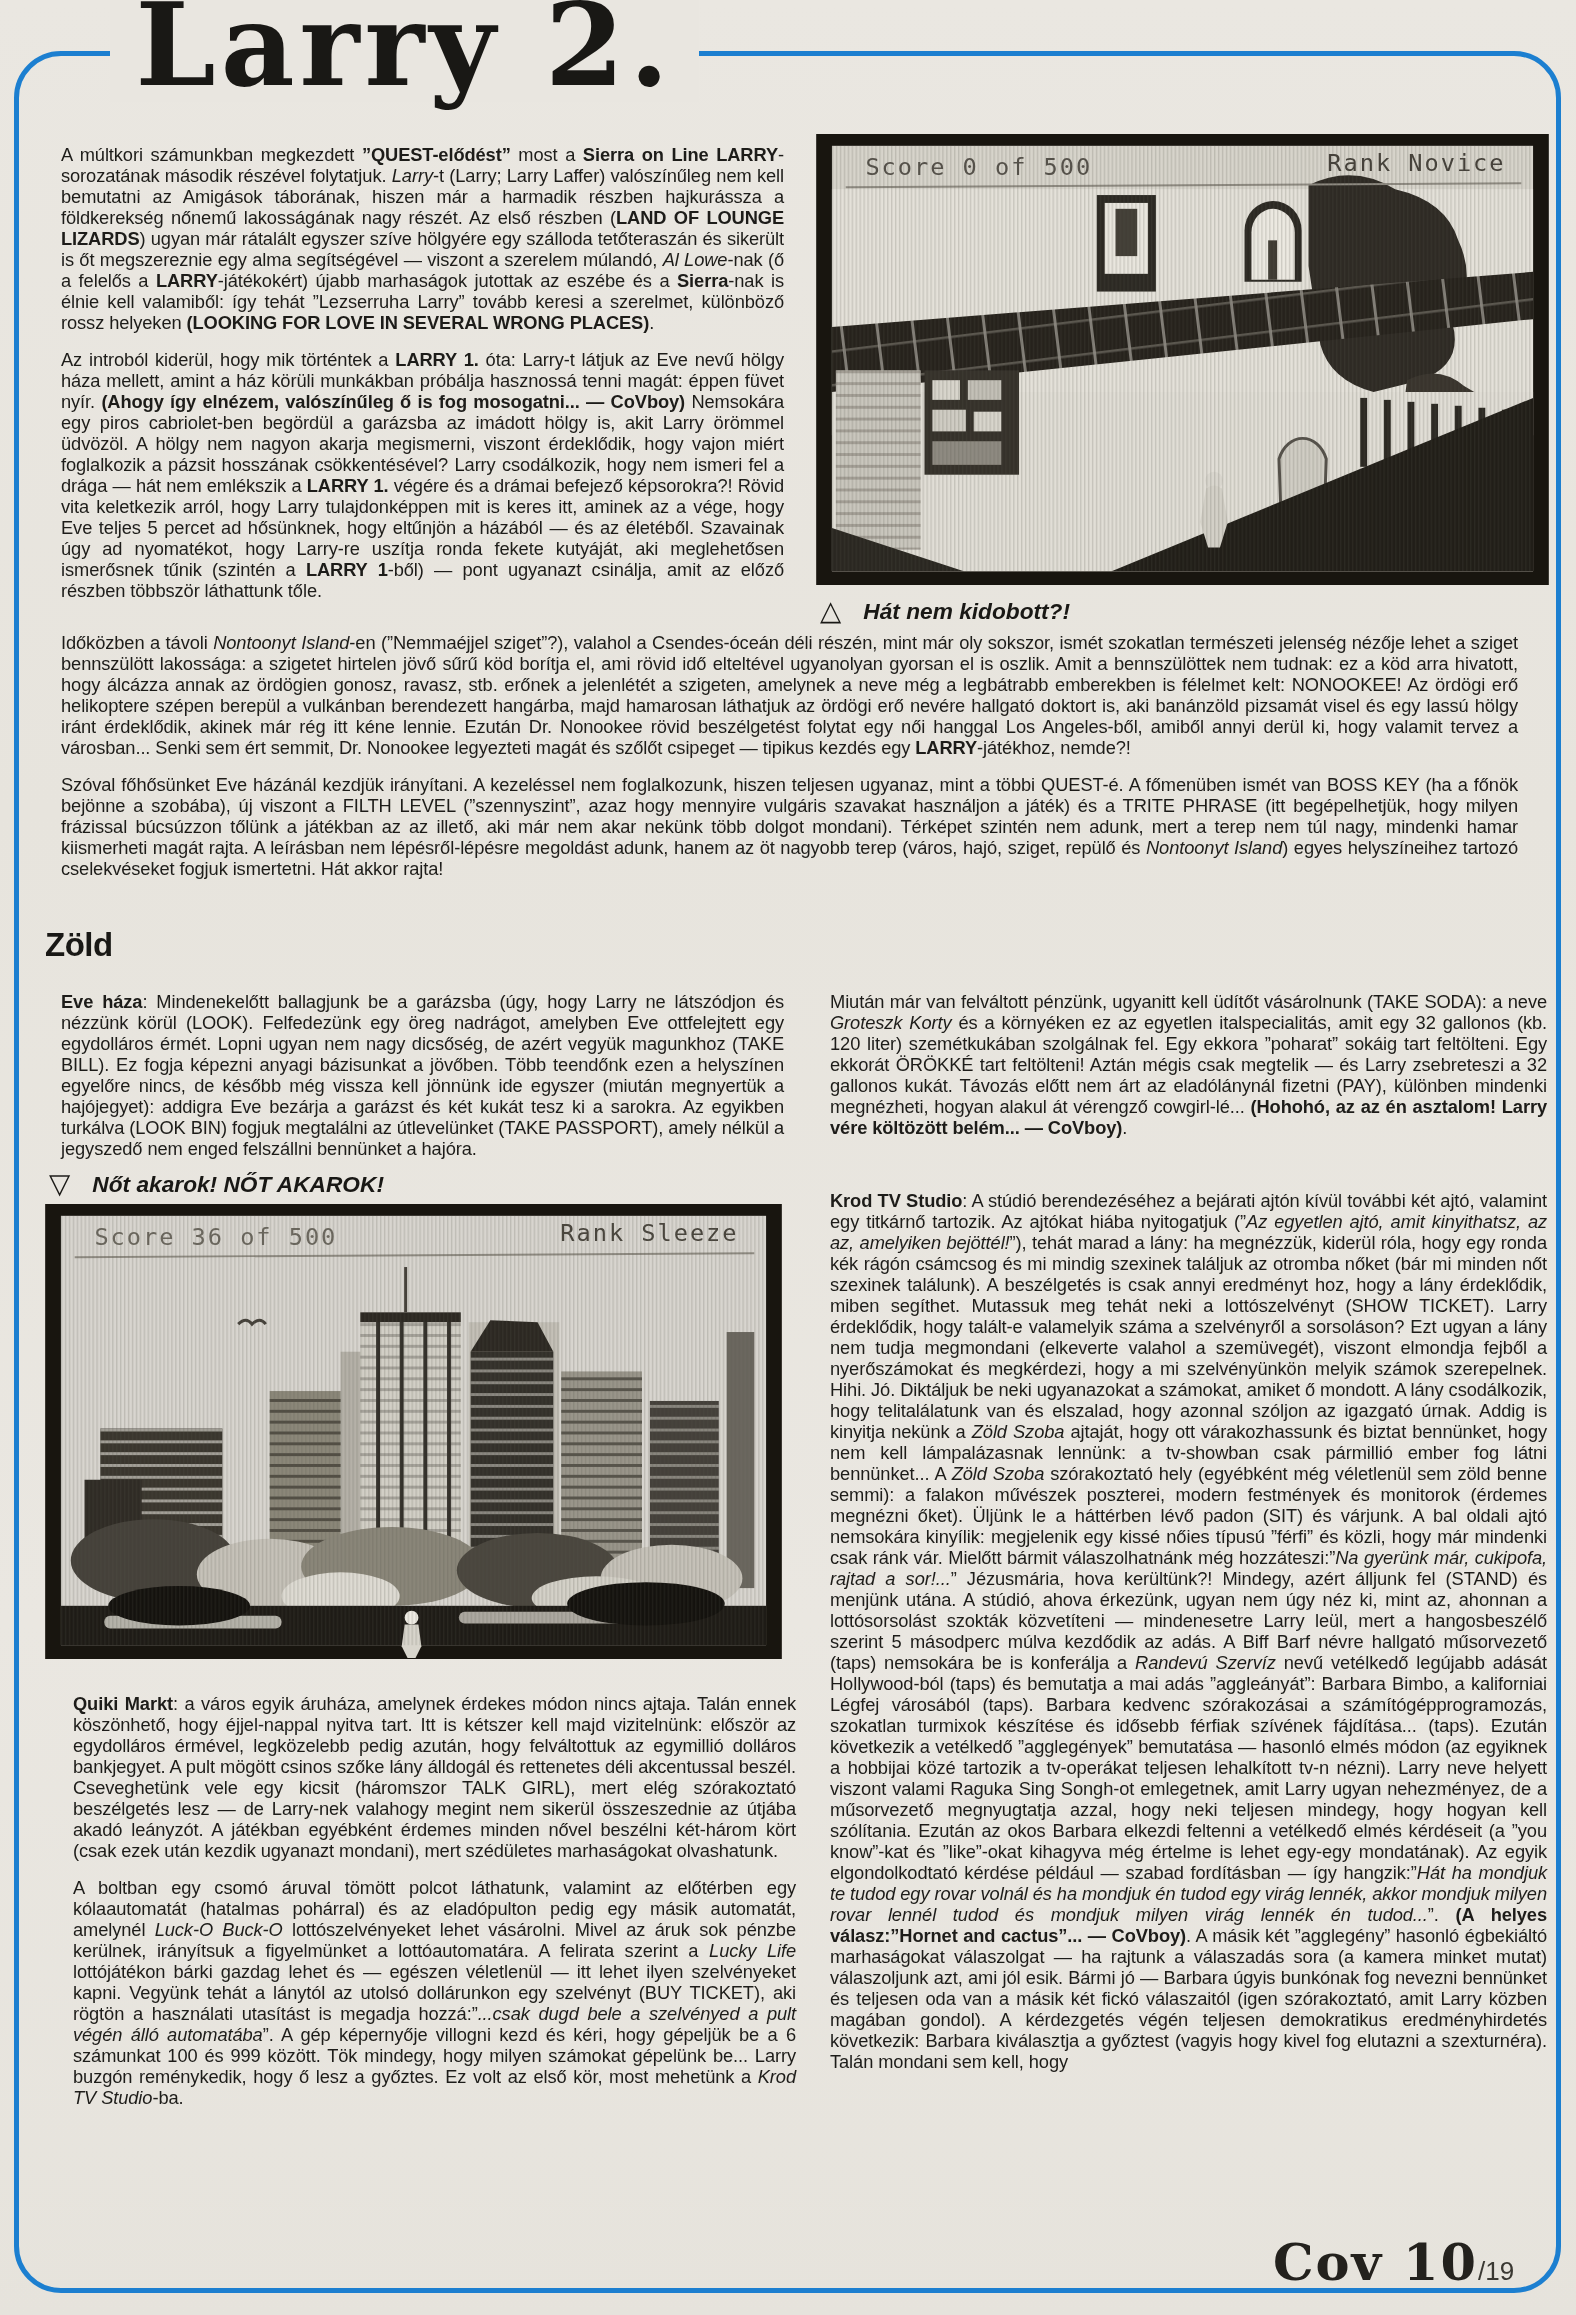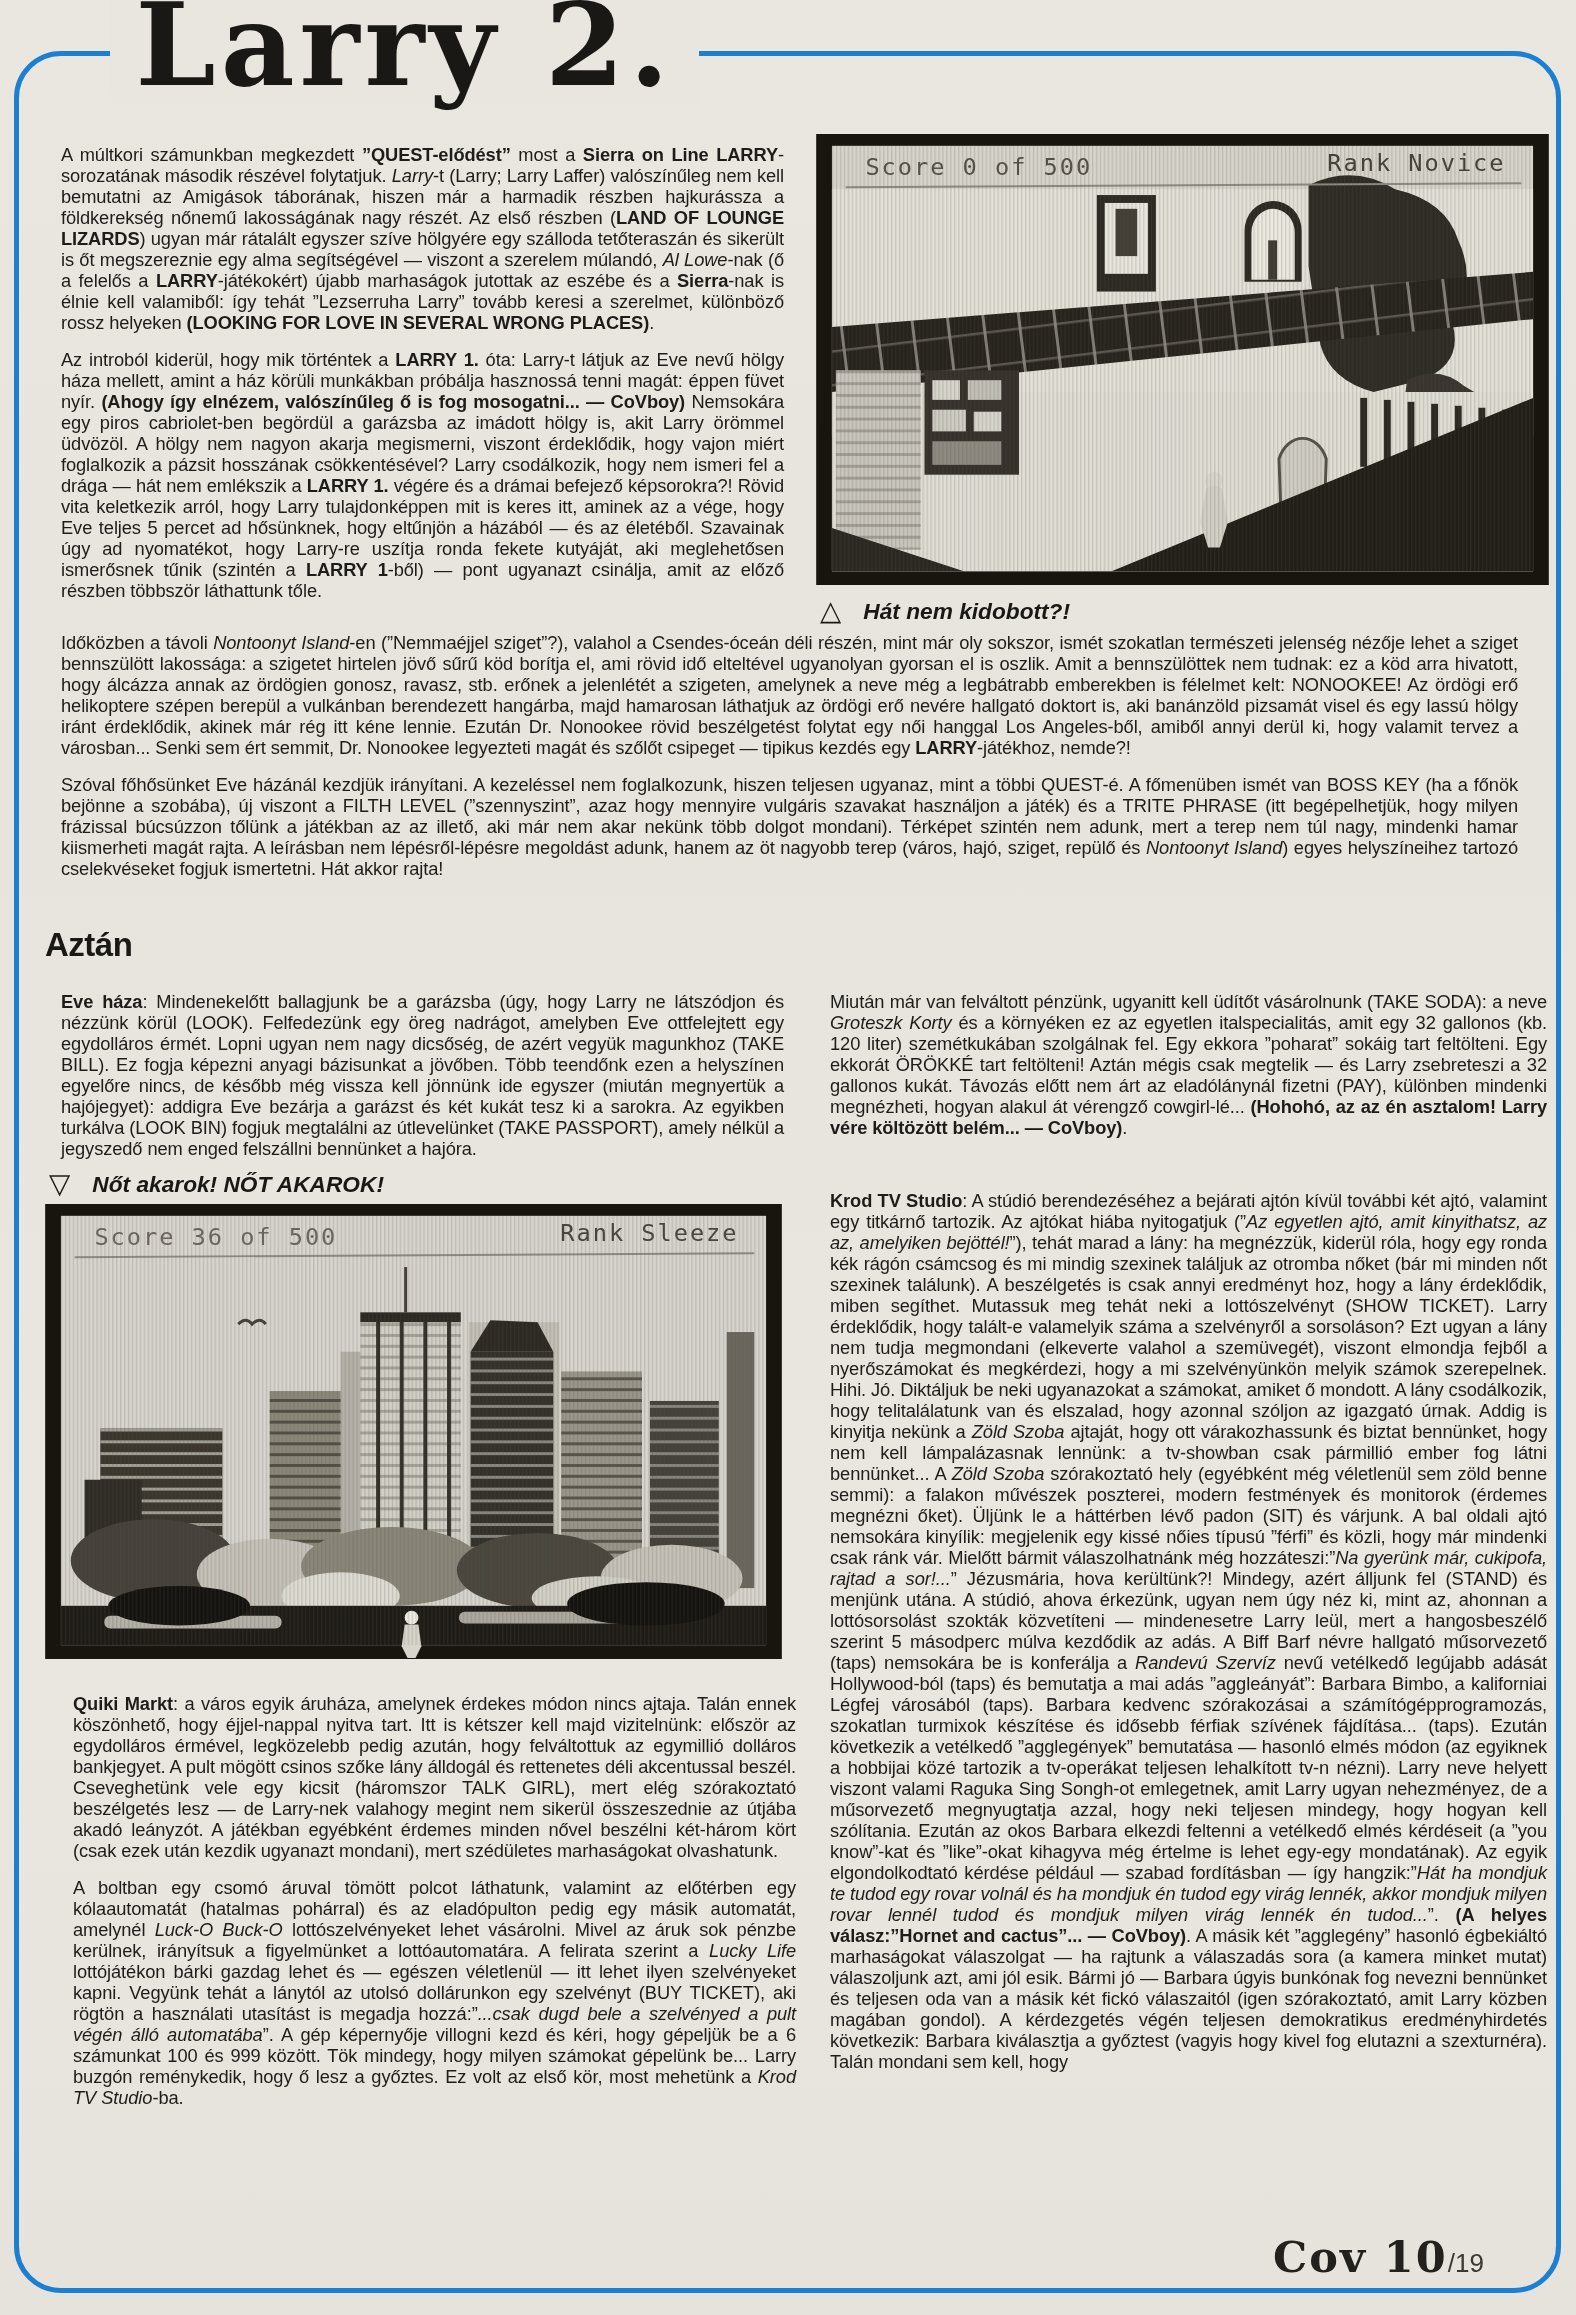--- a/index.html
+++ b/index.html
@@ -24,21 +24,21 @@
   .b{font-weight:700}
   .i{font-style:italic}
   .gap{height:19.7px}
   .heading{font-size:33px;font-weight:bold;letter-spacing:-0.5px;color:#191815}
   .caption{font-size:22.7px;font-weight:bold;font-style:italic;color:#191815;white-space:nowrap}
   .caption .tri{font-style:normal;font-weight:400;font-size:27.6px;margin-right:15.8px;position:relative;top:1px}
   .shot{margin:0;padding:0;display:block}
   .shot svg{display:block}
   .statusfont{font-family:"DejaVu Sans Mono","Liberation Mono",monospace;letter-spacing:2px}
   .footer{position:absolute;left:1273px;top:2232px;z-index:2;white-space:nowrap}
-  .footer .cov{font-family:"DejaVu Serif","Liberation Serif",serif;font-weight:bold;font-size:43px;color:#23211d;letter-spacing:2px}
+  .footer .cov{font-family:"DejaVu Serif","Liberation Serif",serif;font-weight:bold;font-size:51px;color:#23211d;letter-spacing:2px}
   .footer .pg{font-family:"Liberation Sans",sans-serif;font-size:26px;color:#3a3832}
 </style>
 </head>
 <body>
 
 <div class="frame"></div>
 
 <div class="title">Larry 2.</div>
 
 <div class="blk body-text" style="left:45px;top:128px;width:755px">
@@ -131,21 +131,21 @@
 <div class="blk caption" style="left:820px;top:593px">
   <span class="tri">△</span>
   <span>Hát nem kidobott?!</span>
 </div>
 
 <div class="blk body-text" style="left:45px;top:616px;width:1489px">
   <p><span>Időközben a távoli </span><span class="i">Nontoonyt Island</span><span>-en (”Nemmaéjjel sziget”?), valahol a Csendes-óceán déli részén, mint már oly sokszor, ismét szokatlan természeti jelenség nézője lehet a sziget bennszülött lakossága: a szigetet hirtelen jövő sűrű köd borítja el, ami rövid idő elteltével ugyanolyan gyorsan el is oszlik. Amit a bennszülöttek nem tudnak: ez a köd arra hivatott, hogy álcázza annak az ördögien gonosz, ravasz, stb. erőnek a jelenlétét a szigeten, amelynek a neve még a legbátrabb emberekben is félelmet kelt: NONOOKEE! Az ördögi erő helikoptere szépen berepül a vulkánban berendezett hangárba, majd hamarosan láthatjuk az ördögi erő nevére hallgató doktort is, aki banánzöld pizsamát visel és egy lassú hölgy iránt érdeklődik, akinek már rég itt kéne lennie. Ezután Dr. Nonookee rövid beszélgetést folytat egy női hanggal Los Angeles-ből, amiből annyi derül ki, hogy valamit tervez a városban... Senki sem ért semmit, Dr. Nonookee legyezteti magát és szőlőt csipeget — tipikus kezdés egy </span><span class="b">LARRY</span><span>-játékhoz, nemde?!</span></p>
   <p><span>Szóval főhősünket Eve házánál kezdjük irányítani. A kezeléssel nem foglalkozunk, hiszen teljesen ugyanaz, mint a többi QUEST-é. A főmenüben ismét van BOSS KEY (ha a főnök bejönne a szobába), új viszont a FILTH LEVEL (”szennyszint”, azaz hogy mennyire vulgáris szavakat használjon a játék) és a TRITE PHRASE (itt begépelhetjük, hogy milyen frázissal búcsúzzon tőlünk a játékban az az illető, aki már nem akar nekünk több dolgot mondani). Térképet szintén nem adunk, mert a terep nem túl nagy, mindenki hamar kiismerheti magát rajta. A leírásban nem lépésről-lépésre megoldást adunk, hanem az öt nagyobb terep (város, hajó, sziget, repülő és </span><span class="i">Nontoonyt Island</span><span>) egyes helyszíneihez tartozó cselekvéseket fogjuk ismertetni. Hát akkor rajta!</span></p>
 </div>
 
-<div class="blk heading" style="left:45px;top:926px">Aztán</div>
+<div class="blk heading" style="left:45px;top:926px">Zöld</div>
 
 <div class="blk body-text" style="left:45px;top:975px;width:755px">
   <p><span class="b">Eve háza</span><span>: Mindenekelőtt ballagjunk be a garázsba (úgy, hogy Larry ne látszódjon és nézzünk körül (LOOK). Felfedezünk egy öreg nadrágot, amelyben Eve ottfelejtett egy egydolláros érmét. Lopni ugyan nem nagy dicsőség, de azért vegyük magunkhoz (TAKE BILL). Ez fogja képezni anyagi bázisunkat a jövőben. Több teendőnk ezen a helyszínen egyelőre nincs, de később még vissza kell jönnünk ide egyszer (miután megnyertük a hajójegyet): addigra Eve bezárja a garázst és két kukát tesz ki a sarokra. Az egyikben turkálva (LOOK BIN) fogjuk megtalálni az útlevelünket (TAKE PASSPORT), amely nélkül a jegyszedő nem enged felszállni bennünket a hajóra.</span></p>
 </div>
 
 <div class="blk caption" style="left:49px;top:1166px">
   <span class="tri">▽</span>
   <span>Nőt akarok! NŐT AKAROK!</span>
 </div>
 

